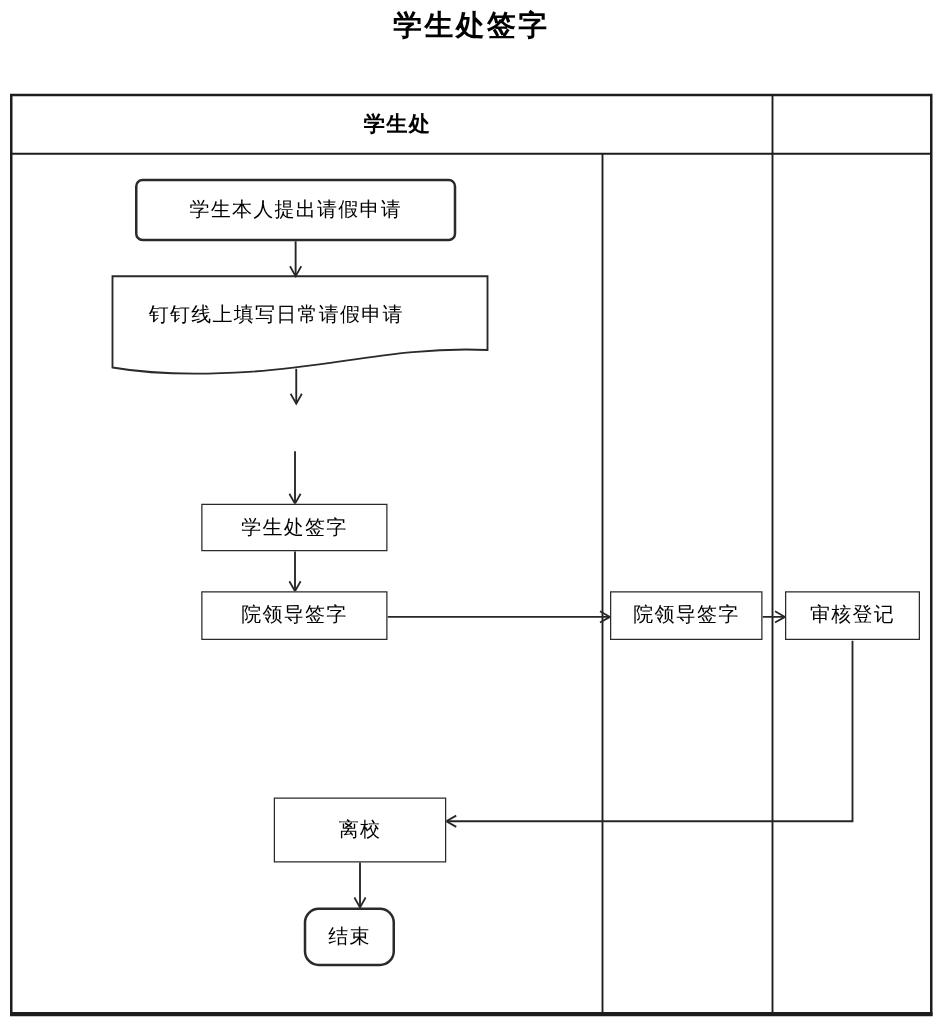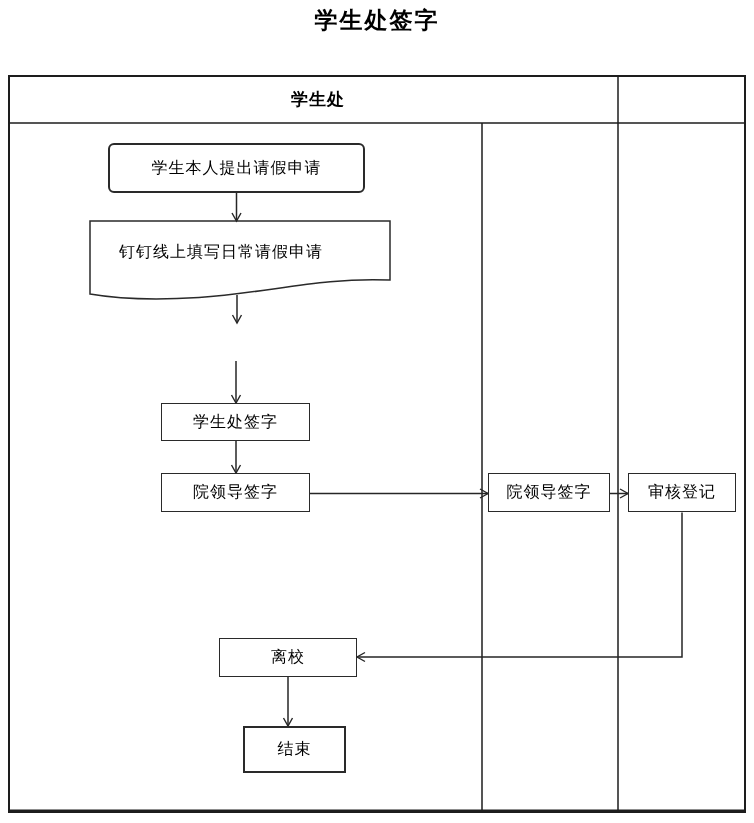--- a/index.html
+++ b/index.html
@@ -33,22 +33,22 @@
   }
   .node-start    { left:108px; top:143px; width:257px; height:50px; border-radius:6px; border-width:2px; }
   .node-doc      { left:90px;  top:221px; width:300px; height:62px;
                    border:none; background:transparent;
                    justify-content:flex-start; padding-left:13px;margin-left:16px; }
   .node-counselor{ left:161px; top:323px; width:149px; height:38px; }
   .node-office   { left:161px; top:403px; width:149px; height:38px; }
   .node-dean     { left:161px; top:473px; width:149px; height:39px; }
   .node-register { left:488px; top:473px; width:122px; height:39px; }
   .node-sign     { left:628px; top:473px; width:108px; height:39px; }
-  .node-leave    { left:219px; top:638px; width:138px; height:39px; }
-  .node-end      { left:243px; top:726px; width:103px;  height:47px; border-radius:0; border-width:2px; }
+  .node-leave    { left:219px; top:638px; width:138px; height:52px; }
+  .node-end      { left:243px; top:726px; width:73px;  height:47px; border-radius:12px; border-width:2px; }
 </style>
 </head>
 <body>
 
 <div class="page">
 
   <div class="title">学生处签字</div>
 
   <svg class="overlay" viewBox="0 0 754 823" xmlns="http://www.w3.org/2000/svg">
     <defs>

